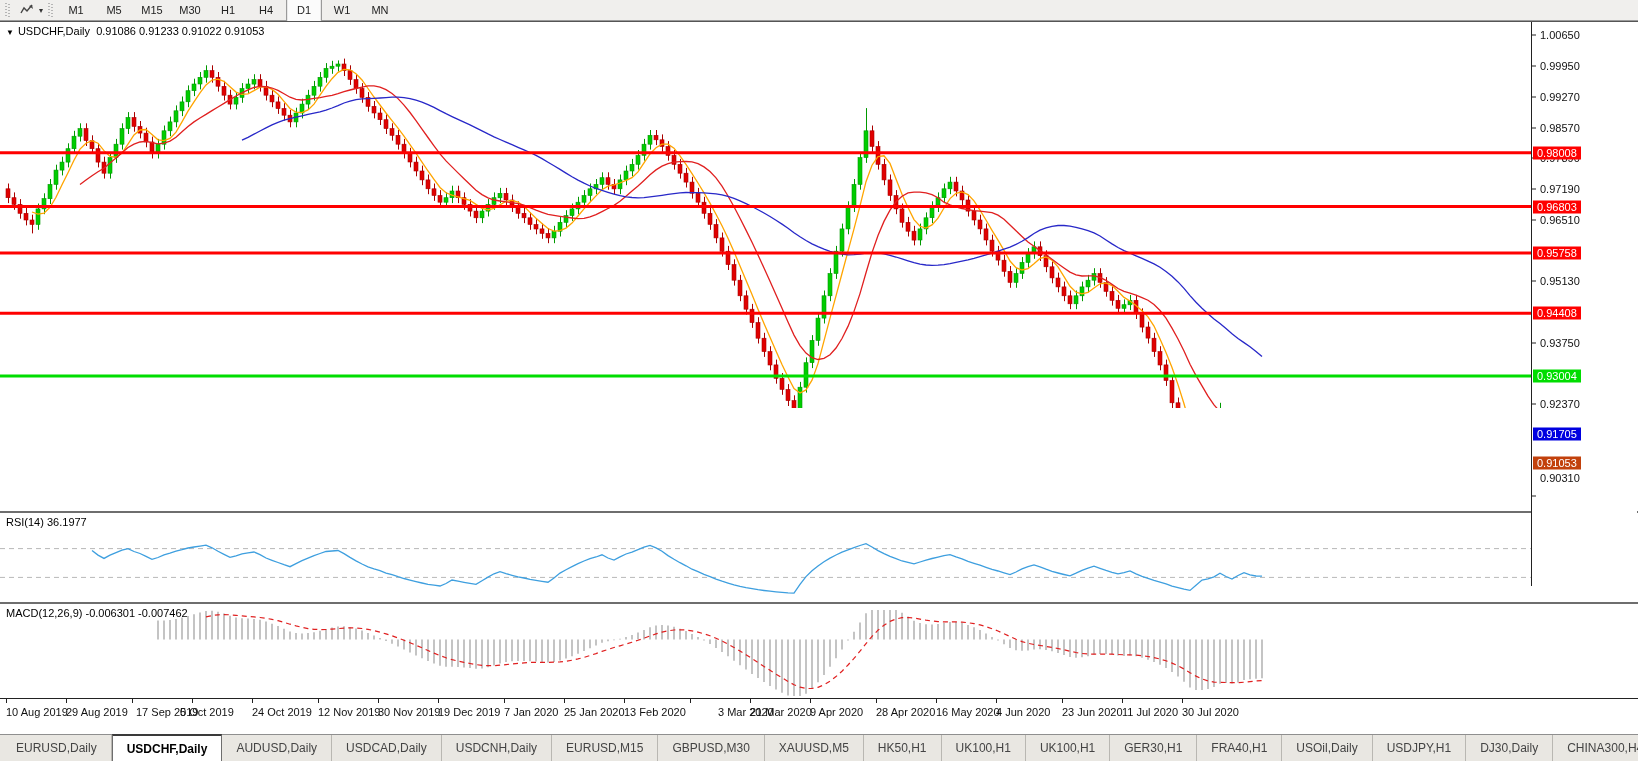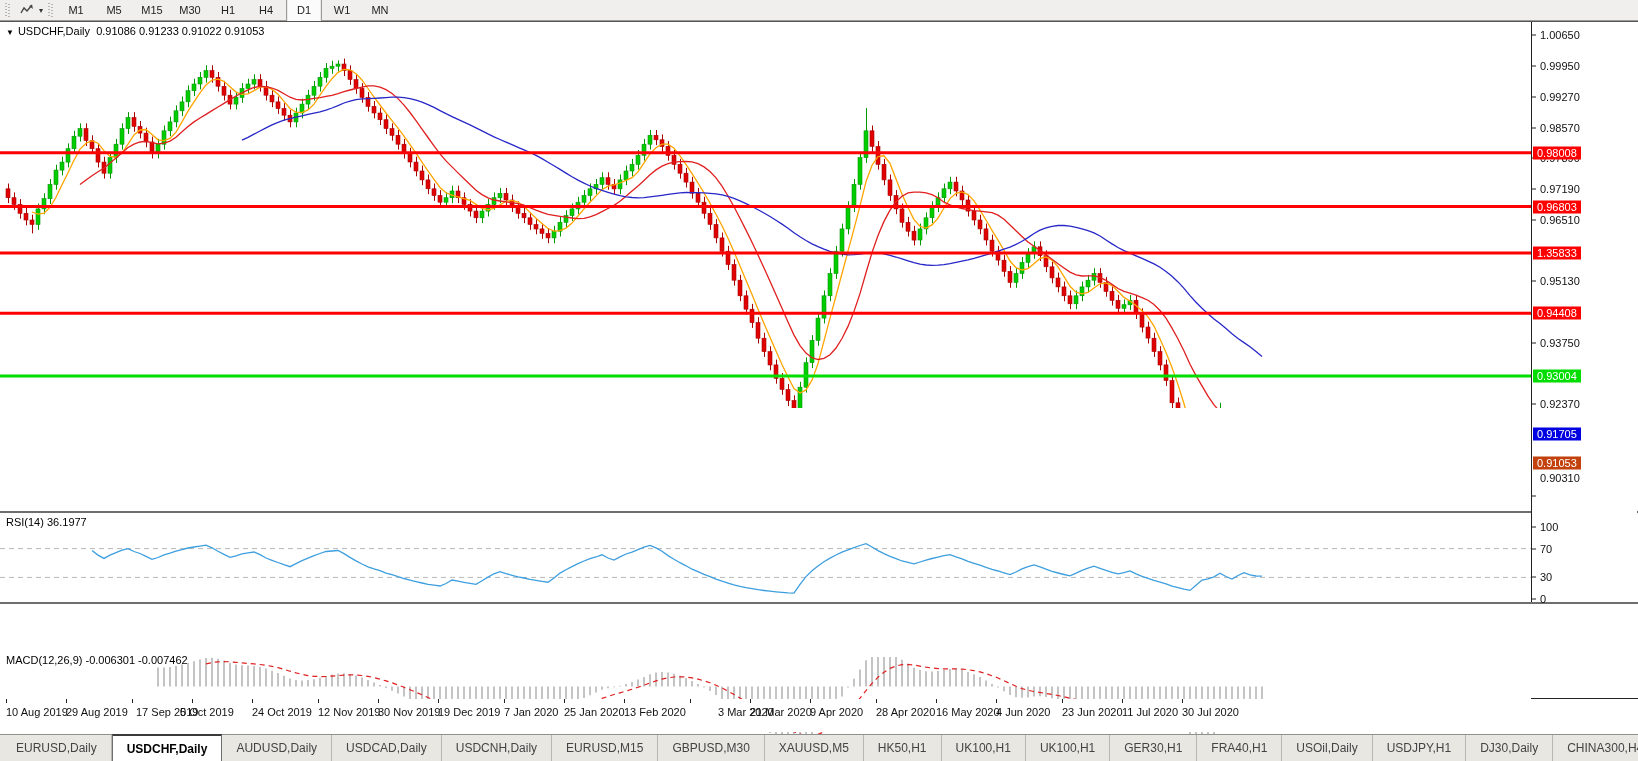--- a/index.html
+++ b/index.html
@@ -521,53 +521,43 @@
         <div class="ytickmark" style="top:259px"></div>
         <div class="ytick" style="top:259px">0.95130</div>
         <div class="ytickmark" style="top:321px"></div>
         <div class="ytick" style="top:321px">0.93750</div>
         <div class="ytickmark" style="top:382px"></div>
         <div class="ytick" style="top:382px">0.92370</div>
         <div class="ytickmark" style="top:474px"></div>
         <div class="ytick" style="top:456px">0.90310</div>
         <div class="badge" style="top:131px;background:#FF0000">0.98008</div>
         <div class="badge" style="top:185px;background:#FF0000">0.96803</div>
-        <div class="badge" style="top:231px;background:#FF0000">1.35833</div>
+        <div class="badge" style="top:231px;background:#FF0000">0.95758</div>
         <div class="badge" style="top:291px;background:#FF0000">0.94408</div>
         <div class="badge" style="top:354px;background:#00DD00">0.93004</div>
         <div class="badge" style="top:412px;background:#0000E0">0.91705</div>
         <div class="badge" style="top:441px;background:#c2410c">0.91053</div>
       </div>
   </div>
 
   <div class="row" style="height:89px;">
     <div class="plot" id="rsiPlot" style="height:89px;">
       <div class="paneltitle">
         <span>RSI(14)</span>&nbsp;<span>36.1977</span>
       </div>
       <svg id="rsiSvg" width="1531" height="89">
           <line x1="0" y1="35.599999999999994" x2="1531" y2="35.599999999999994" stroke="#B8B8B8" stroke-width="1" stroke-dasharray="5 4"></line>
           <line x1="0" y1="64.4" x2="1531" y2="64.4" stroke="#B8B8B8" stroke-width="1" stroke-dasharray="5 4"></line>
           <polyline points="92,37.6 98,42.1 104,45.4 110,42.2 116,39.7 122,37.2 128,35.6 134,38.5 140,40.5 146,43.3 152,46.4 158,44.5 164,41.8 170,40.1 176,38.2 182,36.7 188,35.0 194,34.0 200,33.1 206,32.2 212,34.8 218,38.3 224,41.4 230,44.4 236,42.9 242,40.9 248,39.9 254,39.0 260,41.6 266,45.0 272,47.3 278,49.5 284,51.7 290,53.7 296,50.6 302,47.7 308,45.1 314,42.7 320,40.5 326,38.5 332,38.0 338,37.5 344,40.6 350,44.4 356,47.9 362,51.0 368,53.9 374,55.9 380,57.7 386,60.1 392,61.7 398,63.7 404,65.5 410,67.1 416,68.6 422,70.0 428,71.3 434,72.1 440,73.0 446,70.5 452,67.0 458,68.2 464,69.3 470,70.4 476,71.4 482,67.7 488,64.1 494,60.8 500,58.7 506,60.6 512,62.3 518,63.9 524,65.0 530,66.4 536,67.4 542,68.3 548,69.2 554,65.0 560,60.1 566,56.7 572,53.6 578,50.7 584,48.0 590,45.6 596,44.0 602,41.8 608,45.0 614,47.1 620,43.9 626,41.0 632,39.1 638,36.7 644,34.2 650,32.4 656,34.9 662,38.3 668,42.6 674,46.3 680,49.7 686,52.8 692,56.2 698,58.6 704,61.3 710,63.7 716,66.1 722,68.2 728,70.1 734,71.9 740,73.4 746,74.6 752,75.6 758,76.7 764,77.5 770,78.2 776,78.8 782,79.3 788,79.8 794,80.1 800,71.4 806,63.6 812,57.8 818,52.9 824,48.7 830,45.1 836,42.0 842,39.2 848,36.8 854,34.7 860,32.5 866,30.6 872,34.0 878,37.6 884,40.6 890,43.4 896,45.7 902,48.0 908,49.4 914,50.9 920,49.0 926,47.2 932,45.5 938,44.1 944,42.7 950,41.7 956,43.9 962,45.9 968,48.4 974,50.3 980,52.1 986,54.3 992,56.4 998,58.0 1004,59.8 1010,61.6 1016,59.0 1022,55.9 1028,53.6 1034,51.9 1040,53.8 1046,56.2 1052,58.4 1058,60.0 1064,61.5 1070,62.9 1076,60.2 1082,57.3 1088,55.2 1094,53.2 1100,55.3 1106,57.4 1112,59.3 1118,60.9 1124,59.6 1130,57.9 1136,60.9 1142,63.4 1148,65.3 1154,67.4 1160,69.1 1166,70.9 1172,73.1 1178,74.6 1184,76.2 1190,77.4 1196,72.3 1202,67.0 1208,65.8 1214,63.9 1220,60.2 1226,63.5 1232,66.0 1238,62.5 1244,59.7 1250,61.8 1256,63.0 1262,63.2 " fill="none" stroke="#3E9FDF" stroke-width="1.3"></polyline>
         </svg>
     </div>
-    <div class="axis" id="rsiAxis" style="height:89px;">
-        <div class="ytickmark" style="top:14px"></div>
-        <div class="ytick" style="top:14px">100</div>
-        <div class="ytickmark" style="top:36px"></div>
-        <div class="ytick" style="top:36px">70</div>
-        <div class="ytickmark" style="top:64px"></div>
-        <div class="ytick" style="top:64px">30</div>
-        <div class="ytickmark" style="top:86px"></div>
-        <div class="ytick" style="top:86px">0</div>
-      </div>
   </div>
 
   <div class="row" style="height:94px;border-bottom:1px solid #222;">
-    <div class="plot" id="macdPlot" style="height:94px;margin-top:47px;">
+    <div class="plot" id="macdPlot" style="height:94px;">
       <div class="paneltitle">
         <span>MACD(12,26,9)</span>&nbsp;<span>-0.006301 -0.007462</span>
       </div>
       <svg id="macdSvg" width="1531" height="94">
           <line x1="158" y1="35.5" x2="158" y2="16.4" stroke="#C4C4C4" stroke-width="2"></line>
           <line x1="164" y1="35.5" x2="164" y2="16.5" stroke="#C4C4C4" stroke-width="2"></line>
           <line x1="170" y1="35.5" x2="170" y2="16.1" stroke="#C4C4C4" stroke-width="2"></line>
           <line x1="176" y1="35.5" x2="176" y2="15.0" stroke="#C4C4C4" stroke-width="2"></line>
           <line x1="182" y1="35.5" x2="182" y2="13.6" stroke="#C4C4C4" stroke-width="2"></line>
           <line x1="188" y1="35.5" x2="188" y2="11.9" stroke="#C4C4C4" stroke-width="2"></line>

